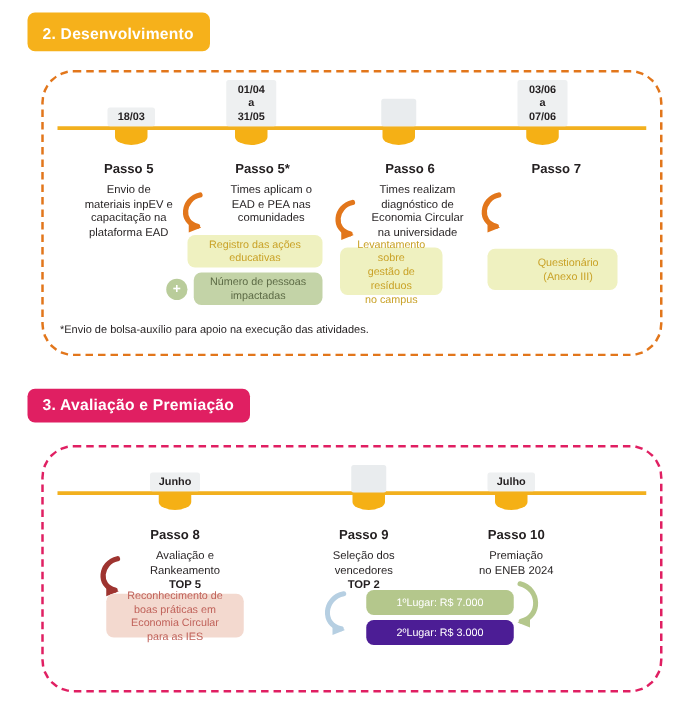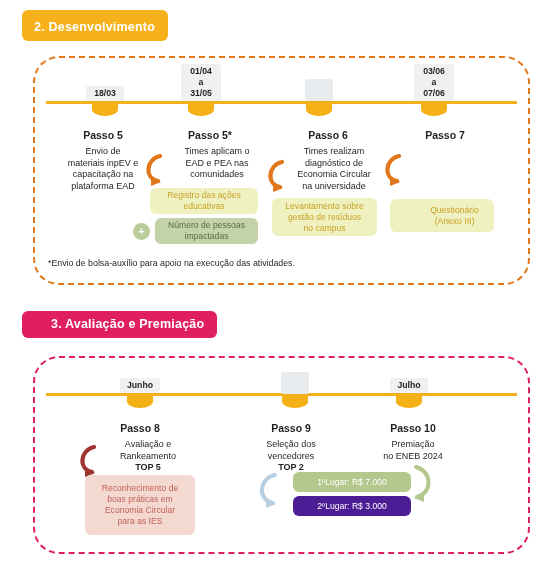--- a/index.html
+++ b/index.html
@@ -30,21 +30,21 @@
   .badge-dev {
     left: 22px; top: 10px;
     background: #f6b11b;
     font-size: 12.5px;
     padding: 10px 13px 7px 12px;
   }
   .badge-aval {
     left: 22px; top: 311px;
     background: #e01f62;
     font-size: 12.5px;
-    padding: 6px 13px 7px 29px;
+    padding: 6px 13px 7px 12px;
   }
 
   
   .panel {
     position: absolute;
     border-style: dashed;
     border-width: 2px;
     border-radius: 26px;
     box-sizing: border-box;
   }
@@ -221,21 +221,21 @@
     <span>Times realizam</span><br>
     <span>diagnóstico de</span><br>
     <span>Economia Circular</span><br>
     <span>na universidade</span>
   </div>
 </div>
 <svg class="arrow" style="left:264px; top:158px;" width="24" height="36" viewBox="0 0 24 36">
   <path d="M18 4 C4 7, 2 26, 16 29" stroke="#e2761b" stroke-width="4.2" fill="none" stroke-linecap="round"></path>
   <path d="M9 24 L19 30 L9 34 Z" fill="#e2761b"></path>
 </svg>
-<div class="cbox cbox-yellow" style="left:272px; top:198px; width:105px; height:38px;">
+<div class="cbox cbox-yellow" style="left:272px; top:198px; width:82px; height:38px;">
   <div>
     <span>Levantamento sobre</span><br>
     <span>gestão de resíduos</span><br>
     <span>no campus</span>
   </div>
 </div>
 
 <div class="step" style="left:390px; top:129px; width:110px;">
   <div class="step-title">Passo 7</div>
 </div>
@@ -275,21 +275,21 @@
   <div class="step-desc" style="padding-left:16px;">
     <span>Avaliação e</span><br>
     <span>Rankeamento</span><br>
     <b>TOP 5</b>
   </div>
 </div>
 <svg class="arrow" style="left:76px; top:443px;" width="24" height="36" viewBox="0 0 24 36">
   <path d="M18 4 C4 7, 2 26, 16 29" stroke="#9e3430" stroke-width="4.2" fill="none" stroke-linecap="round"></path>
   <path d="M9 24 L19 30 L9 34 Z" fill="#9e3430"></path>
 </svg>
-<div class="cbox cbox-pink" style="left:85px; top:475px; width:110px; height:60px;">
+<div class="cbox cbox-pink" style="left:85px; top:475px; width:110px; height:35px;">
   <div>
     <span>Reconhecimento de</span><br>
     <span>boas práticas em</span><br>
     <span>Economia Circular</span><br>
     <span>para as IES</span>
   </div>
 </div>
 
 <div class="step" style="left:241px; top:422px; width:100px;">
   <div class="step-title">Passo 9</div>

